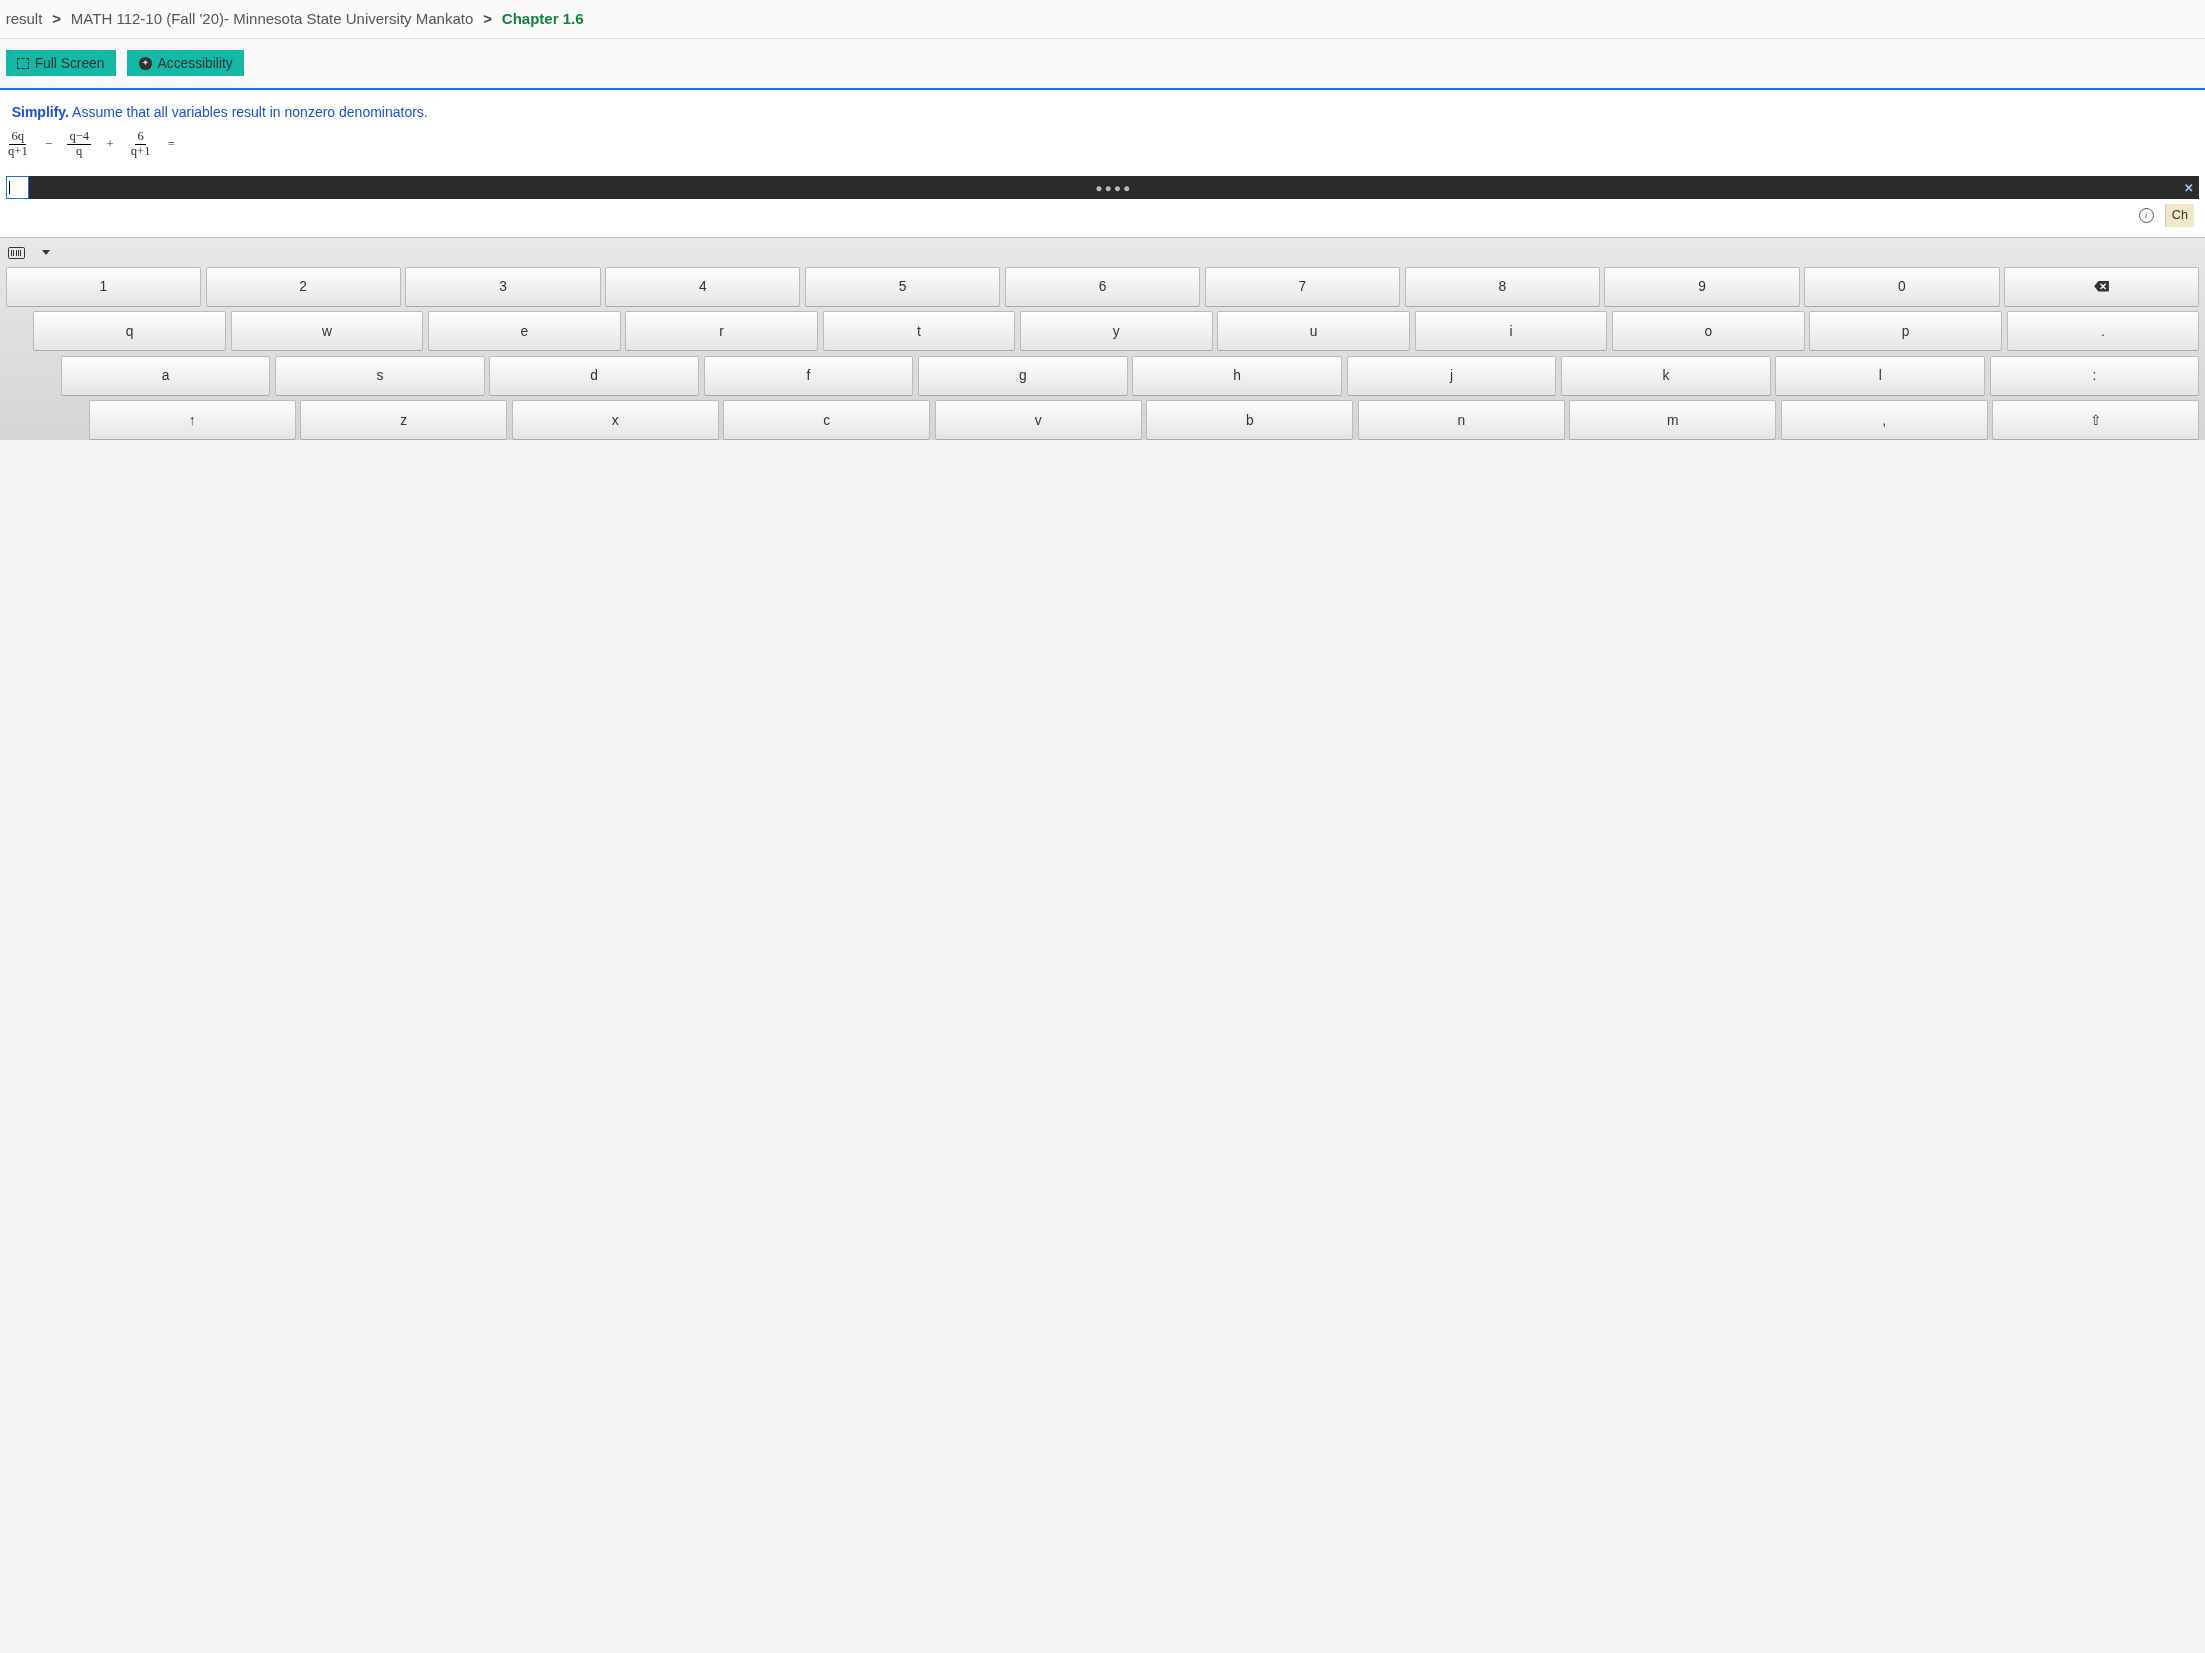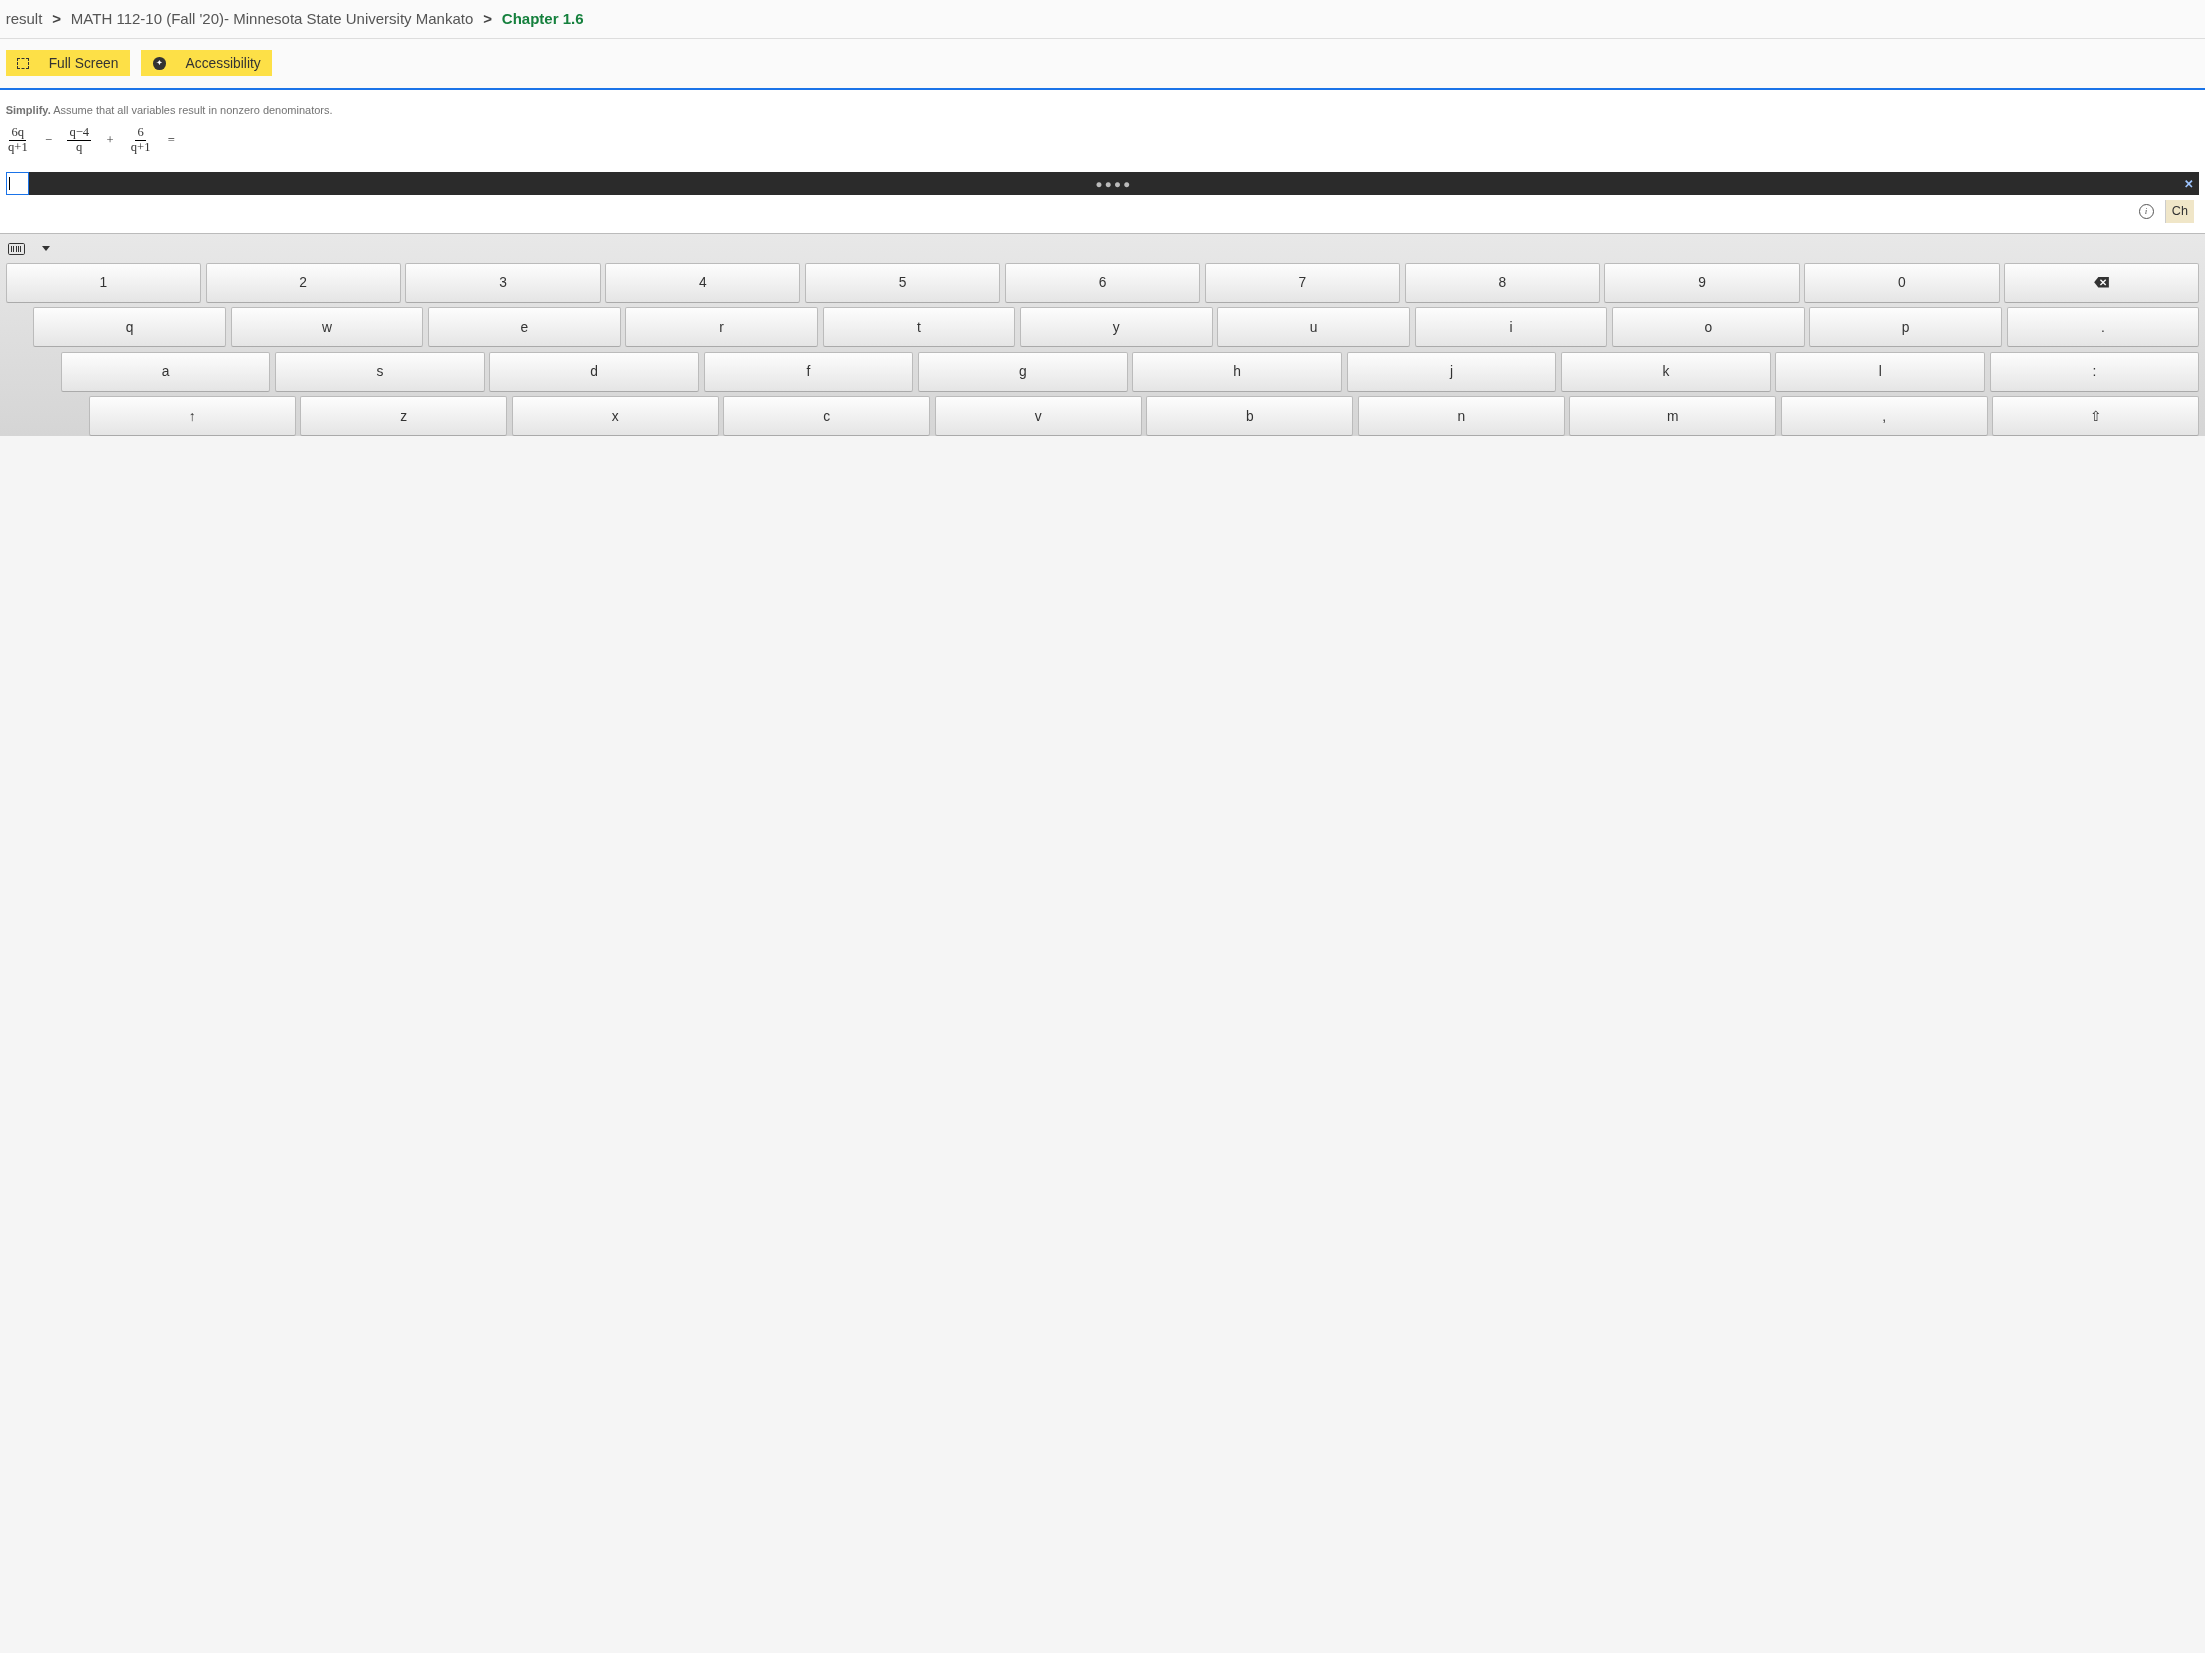--- a/index.html
+++ b/index.html
@@ -20,22 +20,22 @@
   .breadcrumb .current { font-weight: bold; color: #15803d; }
   .toolbar {
     padding: 11.5px 5.7px;
     background: #fafafa;
     display: flex;
     gap: 11.5px;
   }
   .tool-btn {
     display: inline-flex;
     align-items: center;
-    gap: 20px;
-    background: #fde047;
+    gap: 6px;
+    background: #14b8a6;
     padding: 5.7px 11.5px;
     font-size: 13.8px;
     color: #333;
     cursor: pointer;
   }
   .fs-icon {
     width: 11.5px; height: 11.5px;
     border: 1.1px dashed #333;
   }
   .acc-icon {
@@ -43,21 +43,21 @@
     background: #333; position: relative;
     display: flex; align-items: center; justify-content: center;
     color: #fff; font-size: 8px; font-weight: bold;
   }
   .acc-icon::after { content: "✦"; font-size: 6.9px; }
   .divider { height: 2.3px; background: #1a73e8; width: 100%; }
   .content {
     background: #fff;
     padding: 13.8px 5.7px 5.7px 5.7px;
   }
-  .prompt-line { font-size: 11px; color: #737373; margin-bottom: 9.2px; }
+  .prompt-line { font-size: 14px; color: #1d4ed8; margin-bottom: 9.2px; margin-left: 6px; }
   .prompt-bold { font-weight: 600; }
   .math-expr {
     font-family: "Times New Roman", serif;
     font-size: 12.6px;
     display: flex;
     align-items: center;
     gap: 15px;
     margin: 10.3px 0 17px 0;
   }
   .frac {

